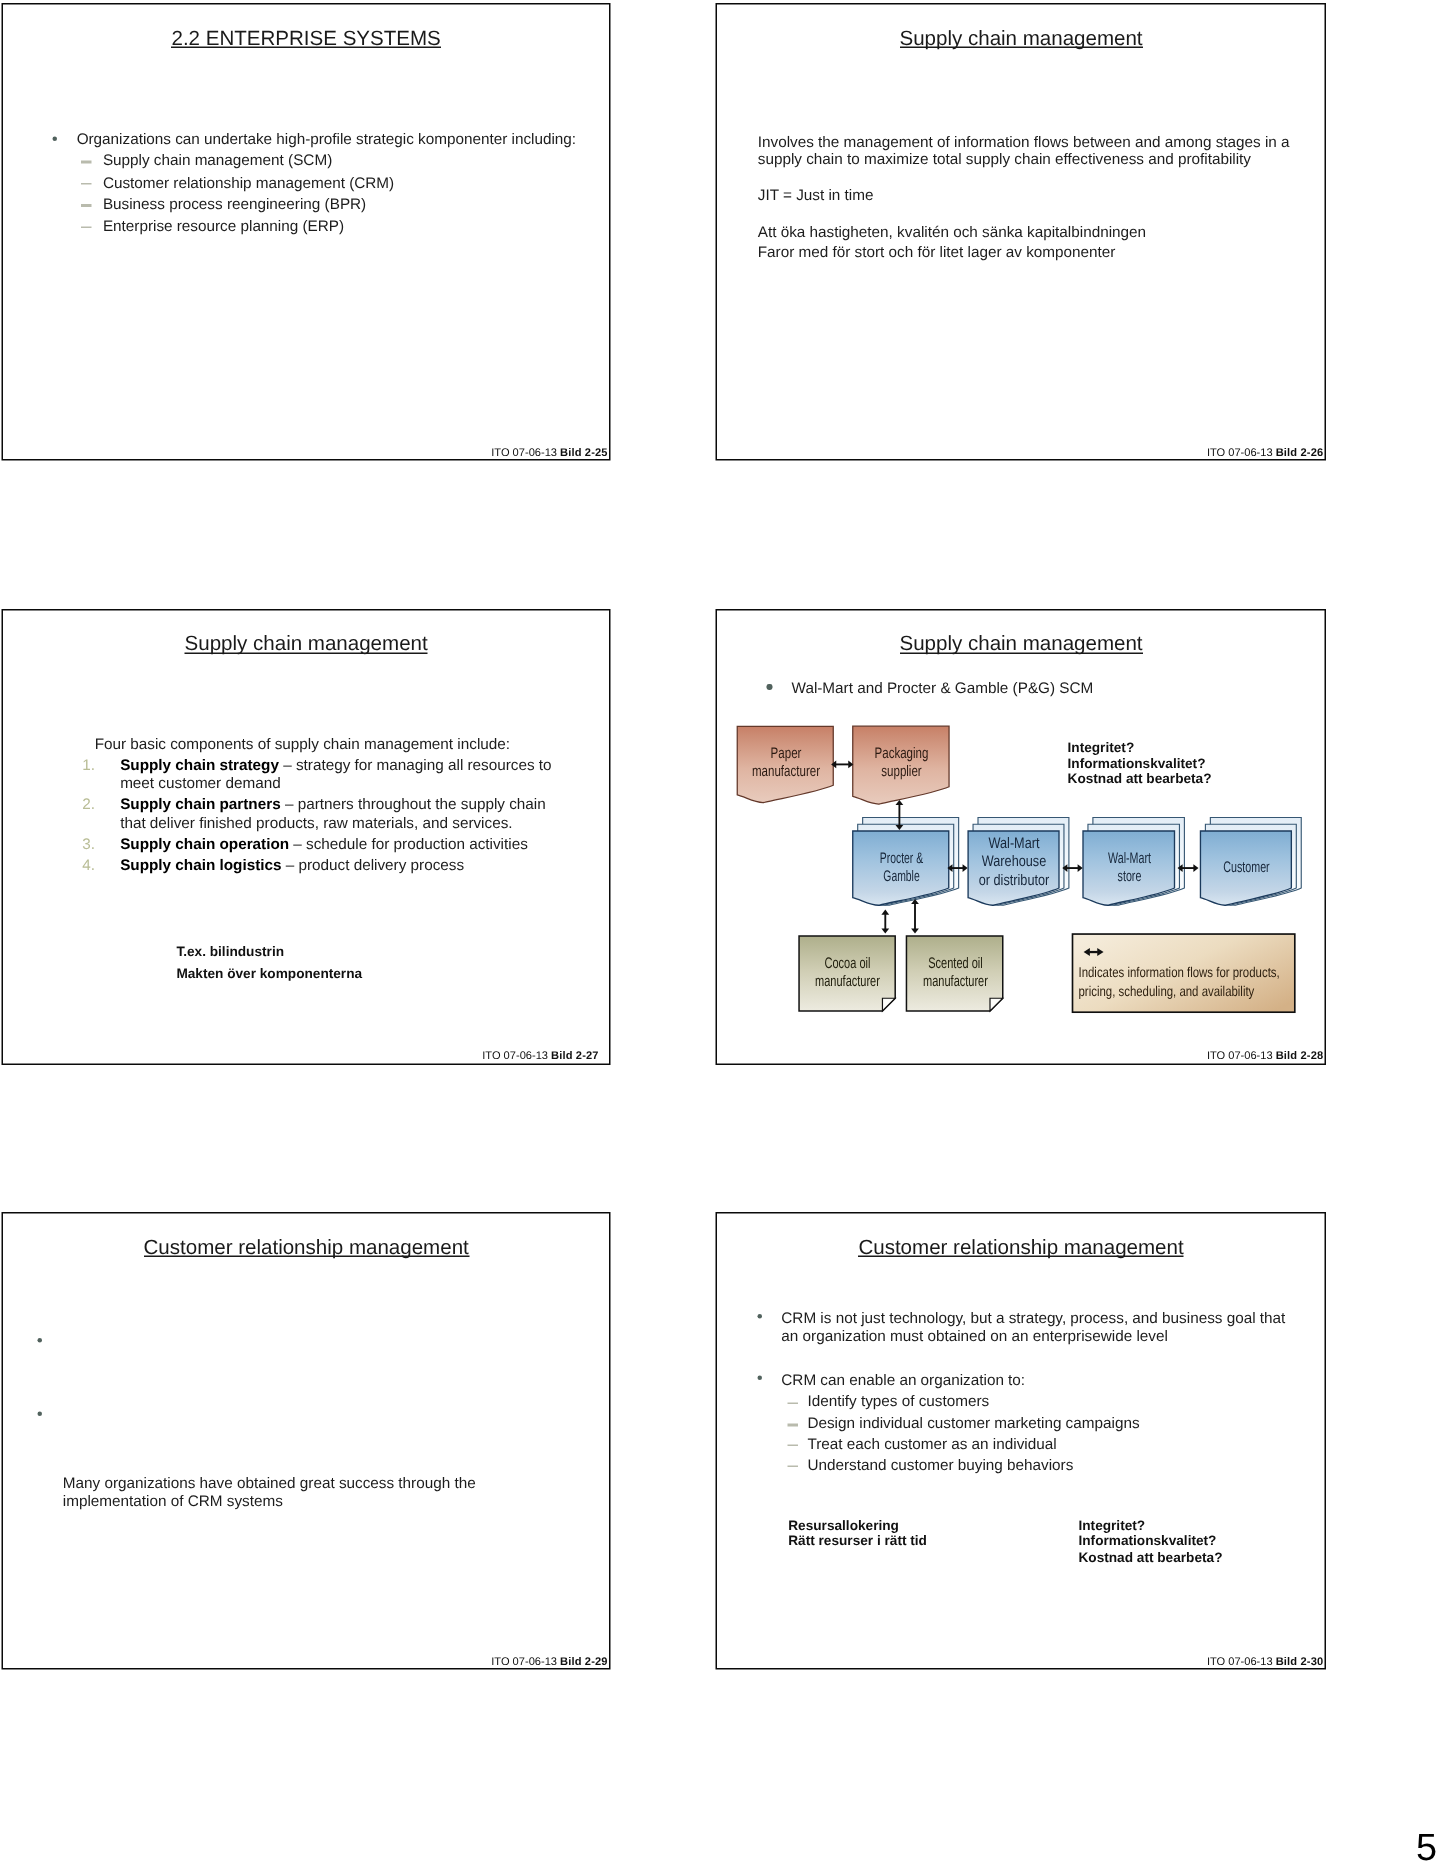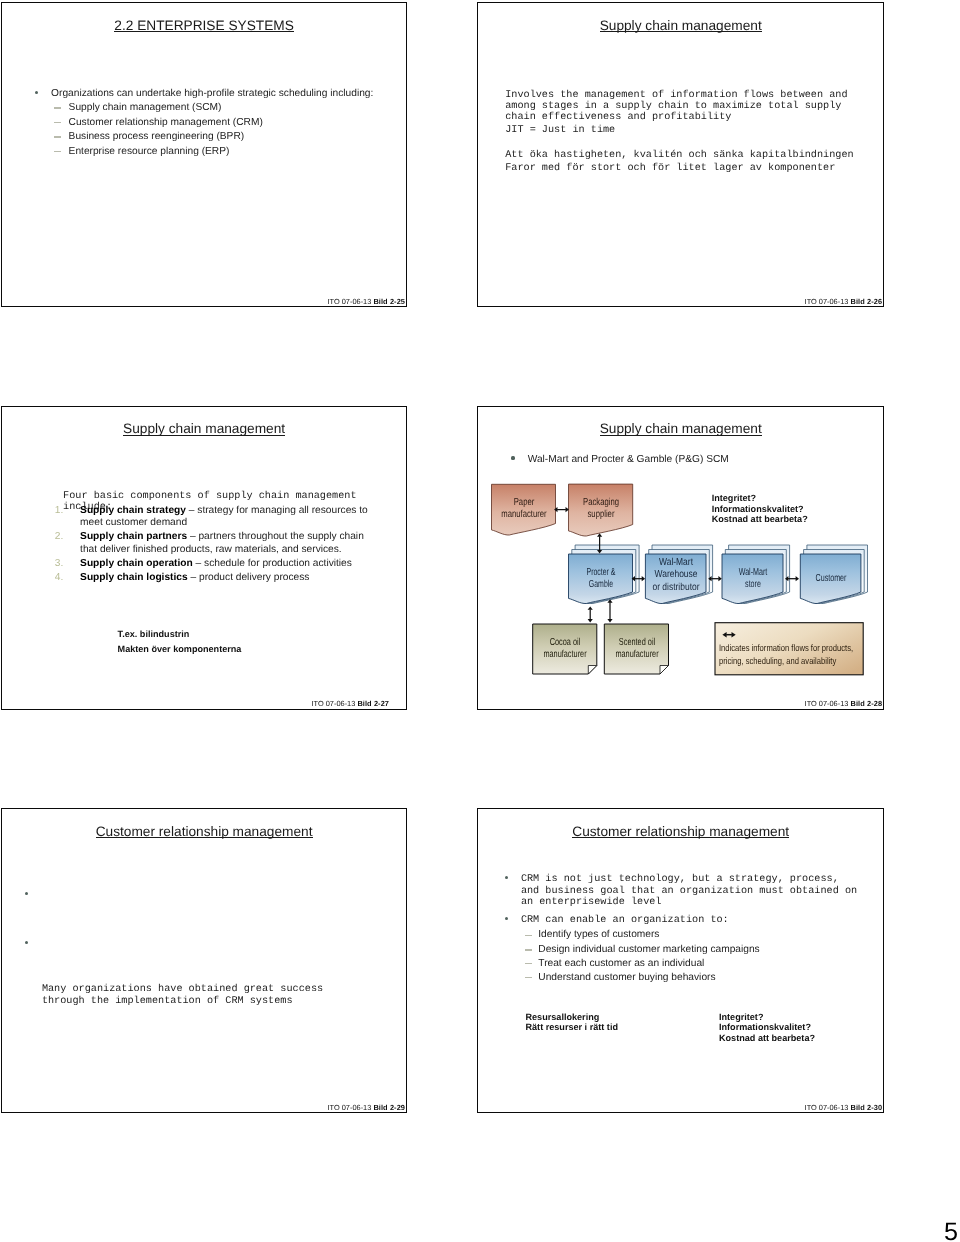--- a/index.html
+++ b/index.html
@@ -8,21 +8,21 @@
   .slide{position:absolute;border:1.6px solid #0a0a0a;background:#fff;box-sizing:border-box;overflow:hidden;}
   .title{position:absolute;left:0;right:0;text-align:center;font-size:13.7px;color:#1a1a1a;line-height:14px;}
   .title span{position:relative;}
   .title span::after{content:"";position:absolute;left:0;right:0;bottom:0.7px;height:1.2px;background:#1a1a1a;}
   .footer{position:absolute;font-size:7.4px;white-space:nowrap;color:#111;letter-spacing:0px;line-height:8px;}
   .footer b{font-weight:bold;letter-spacing:0.1px;}
   .pagenum{position:absolute;font-size:25.2px;line-height:25.2px;color:#000;}
   .bul{position:absolute;font-size:10.2px;color:#1d1d1d;line-height:12.4px;white-space:nowrap;}
   .bdot{position:absolute;width:3.2px;height:3.2px;border-radius:50%;background:#51625d;}
   .dash{position:absolute;width:7.2px;height:1.6px;background:#b9bbad;}
-  .ptxt{position:absolute;font-size:10.2px;color:#1d1d1d;line-height:11.4px;font-family:Liberation Mono, monospace;}
+  .ptxt{position:absolute;font-size:10.2px;color:#1d1d1d;line-height:11.4px;}
   .numrow{position:absolute;left:0;width:100%;font-size:10.2px;line-height:12.8px;color:#1d1d1d;}
   .num{position:absolute;left:52.7px;color:#b9bd96;font-size:10.2px;}
   .ntxt{position:absolute;left:78px;width:288px;display:block;}
   .ntxt b{font-weight:bold;color:#000;}
   #scm-diagram{position:absolute;left:0;top:0;width:400px;height:290px;}
   .dlab{position:absolute;width:100px;font-size:10.2px;line-height:12.5px;color:#2b1a12;text-align:center;transform-origin:center top;white-space:nowrap;}
   .dlab.blue{color:#16263a;}
   .dlab.olv{color:#22200f;}
   .dlab.lgd{color:#2a1d0d;text-align:left;transform-origin:left top;width:auto;margin-left:0;font-size:9.4px;line-height:12.6px;}
   .note{position:absolute;font-size:9.1px;font-weight:bold;color:#111;line-height:11.8px;white-space:nowrap;}
@@ -35,21 +35,21 @@
   .pagenum{left:944px;top:1219.5px;}
 </style>
 </head>
 <body>
 
 <div class="page">
 
   <div class="slide" id="s1">
     <div class="title" style="top:15.5px;"><span>2.2 ENTERPRISE SYSTEMS</span></div>
     <div class="bdot" style="left:33.0px;top:87.9px;"></div>
-    <div class="bul" style="left:49px;top:84.5px;">Organizations can undertake high-profile strategic scheduling including:</div>
+    <div class="bul" style="left:49px;top:84.5px;">Organizations can undertake high-profile strategic komponenter including:</div>
     <div class="dash" style="left:52.0px;top:104.1px;"></div>
     <div class="bul" style="left:66.5px;top:99px;">Supply chain management (SCM)</div>
     <div class="dash" style="left:52.0px;top:118.6px;"></div>
     <div class="bul" style="left:66.5px;top:113.5px;">Customer relationship management (CRM)</div>
     <div class="dash" style="left:52.0px;top:133.1px;"></div>
     <div class="bul" style="left:66.5px;top:128px;">Business process reengineering (BPR)</div>
     <div class="dash" style="left:52.0px;top:147.6px;"></div>
     <div class="bul" style="left:66.5px;top:142.5px;">Enterprise resource planning (ERP)</div>
     <div class="footer" style="right:1px;bottom:0.5px;"><span>ITO  07-06-13  </span><b>Bild 2-25</b></div>
   </div>
@@ -79,21 +79,21 @@
         <span class="num">3.</span>
         <span class="ntxt"><b>Supply chain operation</b><span> – schedule for production activities</span></span>
       </div>
       <div class="numrow" style="top:165.1px;">
         <span class="num">4.</span>
         <span class="ntxt"><b>Supply chain logistics</b><span> – product delivery process</span></span>
       </div>
     </div>
     <div class="note" style="left:115.5px;top:210.5px;margin-top:27px;">Makten över komponenterna</div>
     <div class="note" style="left:115.5px;top:222.3px;">T.ex. bilindustrin</div>
-    <div class="footer" style="right:17px;bottom:0.5px;padding-left:21px;"><span>ITO  07-06-13  </span><b>Bild 2-27</b></div>
+    <div class="footer" style="right:7px;bottom:0.5px;padding-left:21px;"><span>ITO  07-06-13  </span><b>Bild 2-27</b></div>
   </div>
 
   <div class="slide" id="s4">
     <div class="title" style="top:15.5px;"><span>Supply chain management</span></div>
     <div class="bdot" style="left:33.3px;top:49.5px;"></div>
     <div class="bul" style="left:49.5px;top:47px;">Wal-Mart and Procter &amp; Gamble (P&amp;G) SCM</div>
     <div class="note" style="left:233.5px;top:86.4px;">Integritet?</div>
     <div class="note" style="left:233.5px;top:96.9px;">Informationskvalitet?</div>
     <div class="note" style="left:233.5px;top:107.4px;">Kostnad att bearbeta?</div>
     <div id="scm-diagram"><svg id="scmsvg" width="400" height="290" viewBox="0 0 400 290" xmlns="http://www.w3.org/2000/svg">

